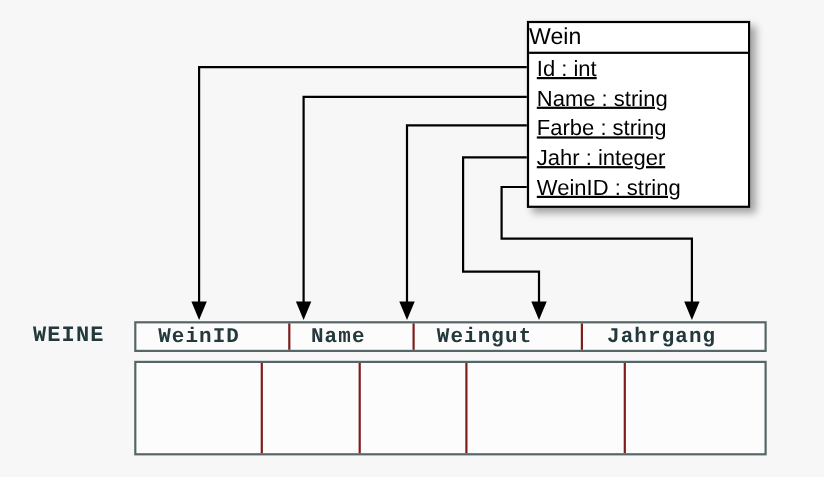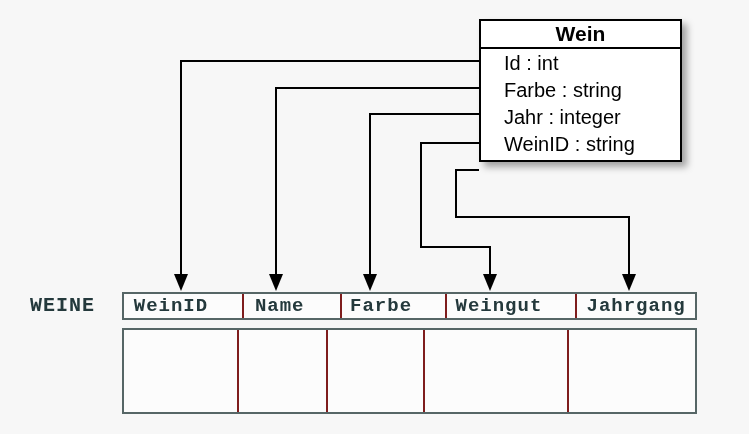--- a/index.html
+++ b/index.html
@@ -40,28 +40,28 @@
     top: 19px;
     width: 203px;
     background: #ffffff;
     border: 2px solid #000000;
     box-shadow: 5px 5px 7px rgba(0, 0, 0, 0.35);
     box-sizing: border-box;
   }
   .class-title {
     height: 26px;
     line-height: 26px;
-    text-align: center;
-    font-weight: bold;
+    font-weight: normal;
     font-size: 21px;
     color: #000000;
     border-bottom: 2px solid #000000;
   }
   .class-attrs {
-    padding: 1px 0 2px 16px;
+    padding: 1px 0 2px 0;
+    text-decoration: underline;
   }
   .class-attr {
     height: 27px;
     line-height: 27px;
     padding-left: 7px;
     font-size: 20px;
     color: #000000;
     white-space: nowrap;
   }
   
@@ -144,32 +144,32 @@
     <polygon class="arrow-head" points="483,274 497,274 490,291"></polygon>
 
     <path class="arrow-line" d="M479,170 H456 V217 H629 V277"></path>
     <polygon class="arrow-head" points="622,274 636,274 629,291"></polygon>
   </svg>
 
   <div class="class-box">
     <div class="class-title">Wein</div>
     <div class="class-attrs">
       <div class="class-attr">Id : int</div>
+      <div class="class-attr">Name : string</div>
       <div class="class-attr">Farbe : string</div>
       <div class="class-attr">Jahr : integer</div>
       <div class="class-attr">WeinID : string</div>
     </div>
   </div>
 
   <div class="table-label mono">WEINE</div>
 
   <div class="table-header">
     <div class="cell header-cell mono w0">WeinID</div>
     <div class="cell header-cell mono w1">Name</div>
-    <div class="cell header-cell mono w2">Farbe</div>
     <div class="cell header-cell mono w4">Weingut</div>
     <div class="cell header-cell mono w3">Jahrgang</div>
   </div>
 
   <div class="table-body">
     <div class="cell w0"></div>
     <div class="cell w1"></div>
     <div class="cell w2"></div>
     <div class="cell w3"></div>
     <div class="cell w4"></div>

